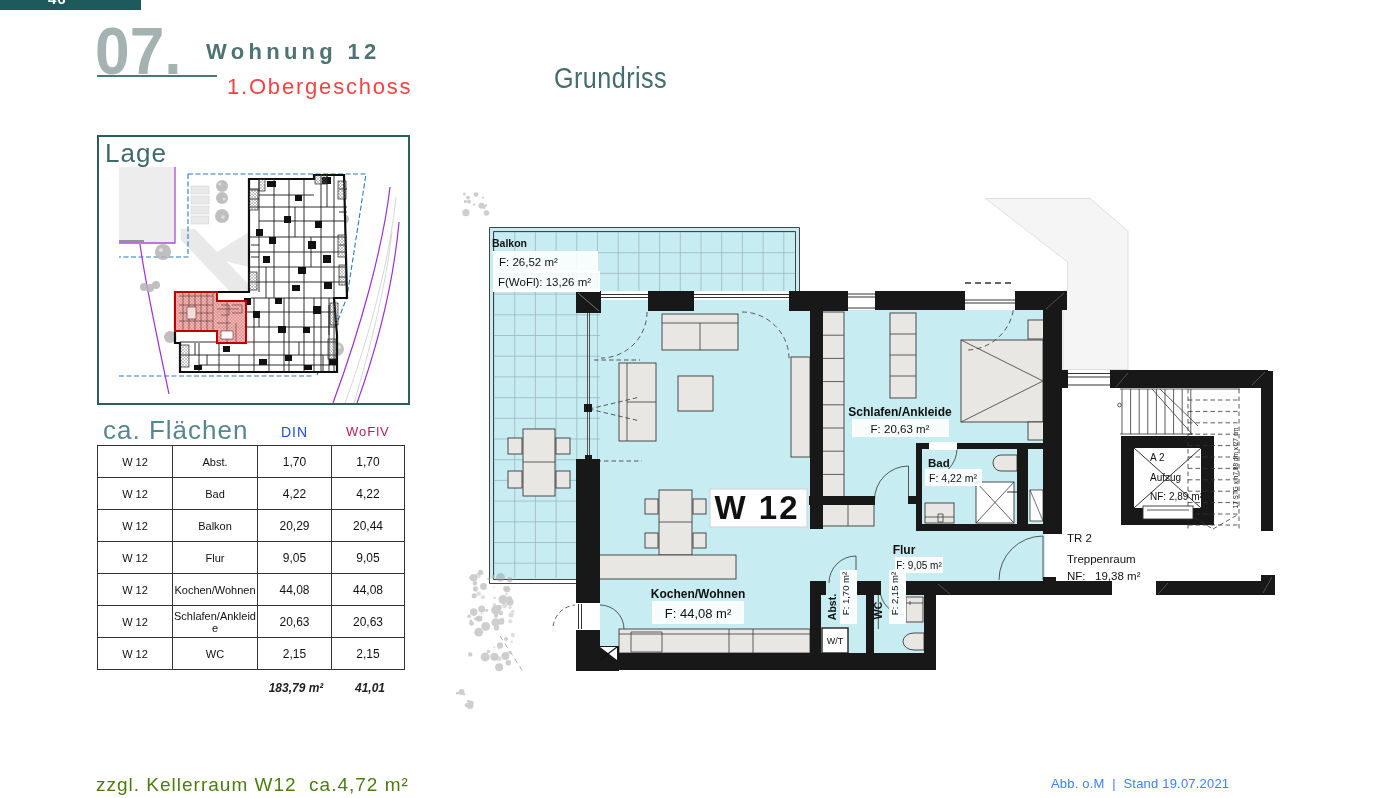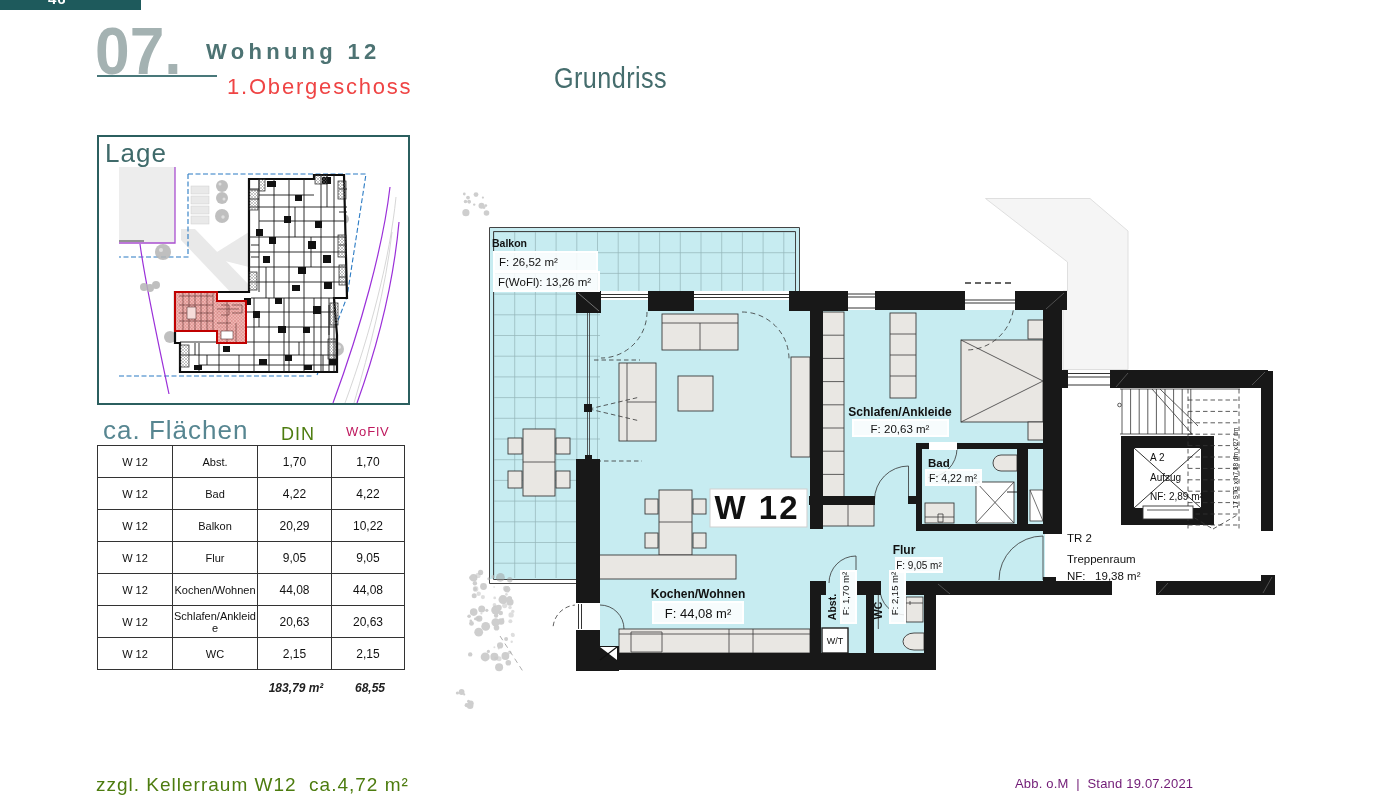--- a/index.html
+++ b/index.html
@@ -128,21 +128,21 @@
 <path d="M80,159 L114,159 M84,155 V194 M90,155 V194 M96,155 V194 M102,155 V194 M108,155 V194 M114,155 V194 M80,168 H114 M80,176 H114 M80,184 H114 M118,172 L140,172 M118,186 L132,186 M128,164 L128,206 M137,186 L137,206 M122,168 h8 v10 h-8 M133,168 h10 v8 h-10"></path>
 </g>
 <rect x="88" y="170" width="9" height="12" fill="#f6dcda" stroke="#5a3030" stroke-width="0.6"></rect>
 <rect x="122" y="194" width="12" height="8" fill="#fff" stroke="#5a3030" stroke-width="0.6"></rect>
 <path d="M76,155 L118,155 L118,164 L147,164 L147,206 L118,206 L118,194 L76,194 Z" fill="none" stroke="#c00000" stroke-width="2"></path>
 </svg>
 <div class="abs" style="left:6px;top:1px;font-size:26px;color:#3f6a6a;letter-spacing:1px">Lage</div>
 </div>
 
 <div class="abs" style="left:103px;top:415px;font-size:26px;color:#578691;letter-spacing:1px">ca. Flächen</div>
-<div class="abs" style="left:281px;top:424px;font-size:18px;color:#4d7c0f;letter-spacing:1px">DIN</div>
+<div class="abs" style="left:281px;top:424px;font-size:14px;color:#1d4ed8;letter-spacing:1px">DIN</div>
 <div class="abs" style="left:346px;top:424px;font-size:13px;color:#be185d;letter-spacing:1px">WoFlV</div>
 <table class="abs" style="left:97px;top:445px;width:307px;height:224px;border-collapse:collapse;table-layout:fixed;font-size:11px;color:#111;text-align:center">
 <colgroup>
       <col style="width:75px">
       <col style="width:85px">
       <col style="width:74px">
       <col style="width:73px">
     </colgroup>
 <tbody>
       <tr style="height:32px">
@@ -154,21 +154,21 @@
 <tr style="height:32px">
         <td style="border:1.5px solid #333">W 12</td>
         <td style="border:1.5px solid #333">Bad</td>
         <td style="border:1.5px solid #333;font-size:12px">4,22</td>
         <td style="border:1.5px solid #333;font-size:12px">4,22</td>
       </tr>
 <tr style="height:32px">
         <td style="border:1.5px solid #333">W 12</td>
         <td style="border:1.5px solid #333">Balkon</td>
         <td style="border:1.5px solid #333;font-size:12px">20,29</td>
-        <td style="border:1.5px solid #333;font-size:12px">10,22</td>
+        <td style="border:1.5px solid #333;font-size:12px">20,44</td>
       </tr>
 <tr style="height:32px">
         <td style="border:1.5px solid #333">W 12</td>
         <td style="border:1.5px solid #333">Flur</td>
         <td style="border:1.5px solid #333;font-size:12px">9,05</td>
         <td style="border:1.5px solid #333;font-size:12px">9,05</td>
       </tr>
 <tr style="height:32px">
         <td style="border:1.5px solid #333">W 12</td>
         <td style="border:1.5px solid #333">Kochen/Wohnen</td>
@@ -183,21 +183,21 @@
       </tr>
 <tr style="height:32px">
         <td style="border:1.5px solid #333">W 12</td>
         <td style="border:1.5px solid #333">WC</td>
         <td style="border:1.5px solid #333;font-size:12px">2,15</td>
         <td style="border:1.5px solid #333;font-size:12px">2,15</td>
       </tr>
 </tbody>
   </table>
 <div class="abs" style="left:266px;top:681px;width:60px;text-align:center;font-size:12px;font-weight:bold;font-style:italic;color:#222">183,79 m²</div>
-<div class="abs" style="left:340px;top:681px;width:60px;text-align:center;font-size:12px;font-weight:bold;font-style:italic;color:#222">68,55</div>
+<div class="abs" style="left:340px;top:681px;width:60px;text-align:center;font-size:12px;font-weight:bold;font-style:italic;color:#222">41,01</div>
 
 <svg class="abs" style="left:0;top:0" width="1392" height="798" viewBox="0 0 1392 798" xmlns="http://www.w3.org/2000/svg">
 <defs>
 <clipPath id="balclip">
         <path d="M494,232 L796,232 L796,291 L600,291 L600,578 L494,578 Z"></path>
       </clipPath>
 </defs>
 
 <path d="M985.5,198.5 L1090,198.5 L1128,231 L1128,369.5 L1063,369.5 L1063,291 L1067.5,291 L1067.5,262 Z" fill="#f5f5f5" stroke="#d8d8d8" stroke-width="0.8"></path>
 
@@ -492,13 +492,13 @@
 <text x="1067" y="580" font-size="11.5">NF:&nbsp;&nbsp; 19,38 m²</text>
 <text x="1150" y="461" font-size="10">A 2</text>
 <text x="1150" y="481" font-size="10">Aufzug</text>
 <text x="1150" y="500" font-size="10">NF: 2,89 m²</text>
 <text x="1238" y="468" font-size="6.5" text-anchor="middle" transform="rotate(-90 1238 468)">17 STG x h7,88 dm x 27 cm</text>
 </g>
 
 </svg>
 
 <div class="abs" style="left:96px;top:774px;font-size:19px;color:#4d7c0f;letter-spacing:1.0px">zzgl. Kellerraum W12&nbsp; ca.4,72 m²</div>
-<div class="abs" style="left:1015px;top:776px;font-size:13px;color:#701a75;letter-spacing:0.2px">Abb. o.M&nbsp; | &nbsp;Stand 19.07.2021</div>
+<div class="abs" style="left:1051px;top:776px;font-size:13px;color:#3b82f6;letter-spacing:0.2px">Abb. o.M&nbsp; | &nbsp;Stand 19.07.2021</div>
 
 </body></html>

